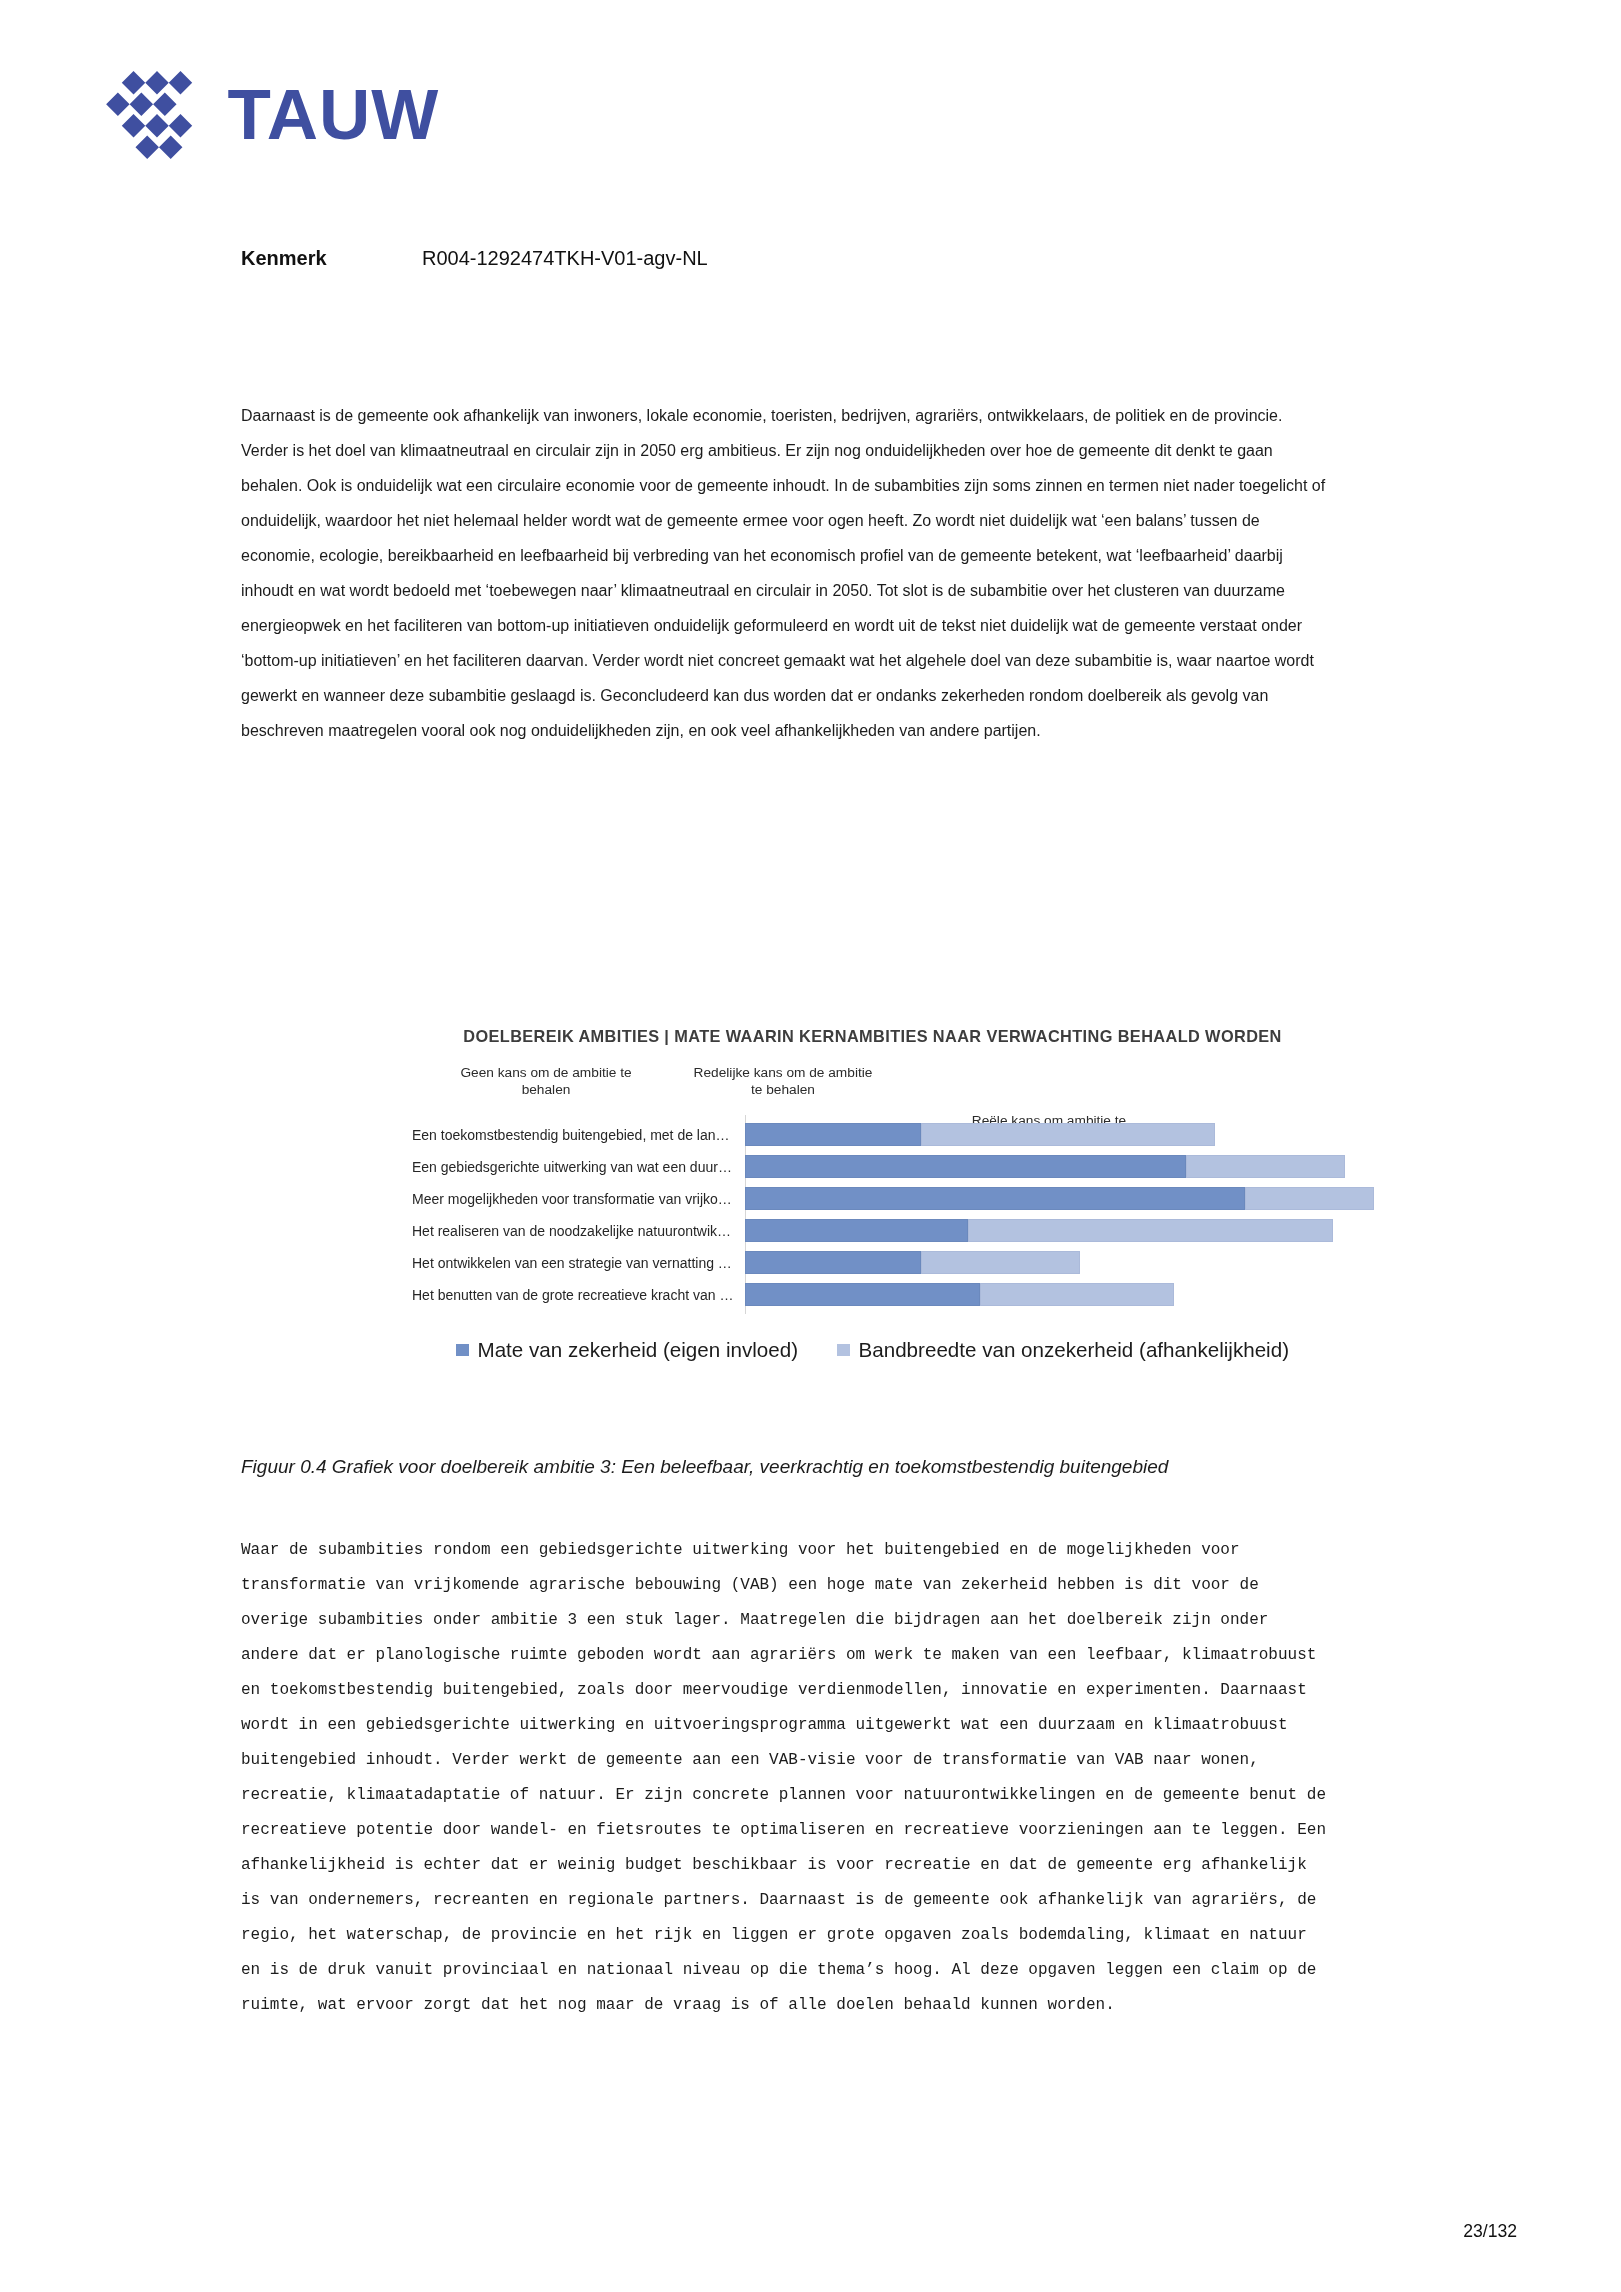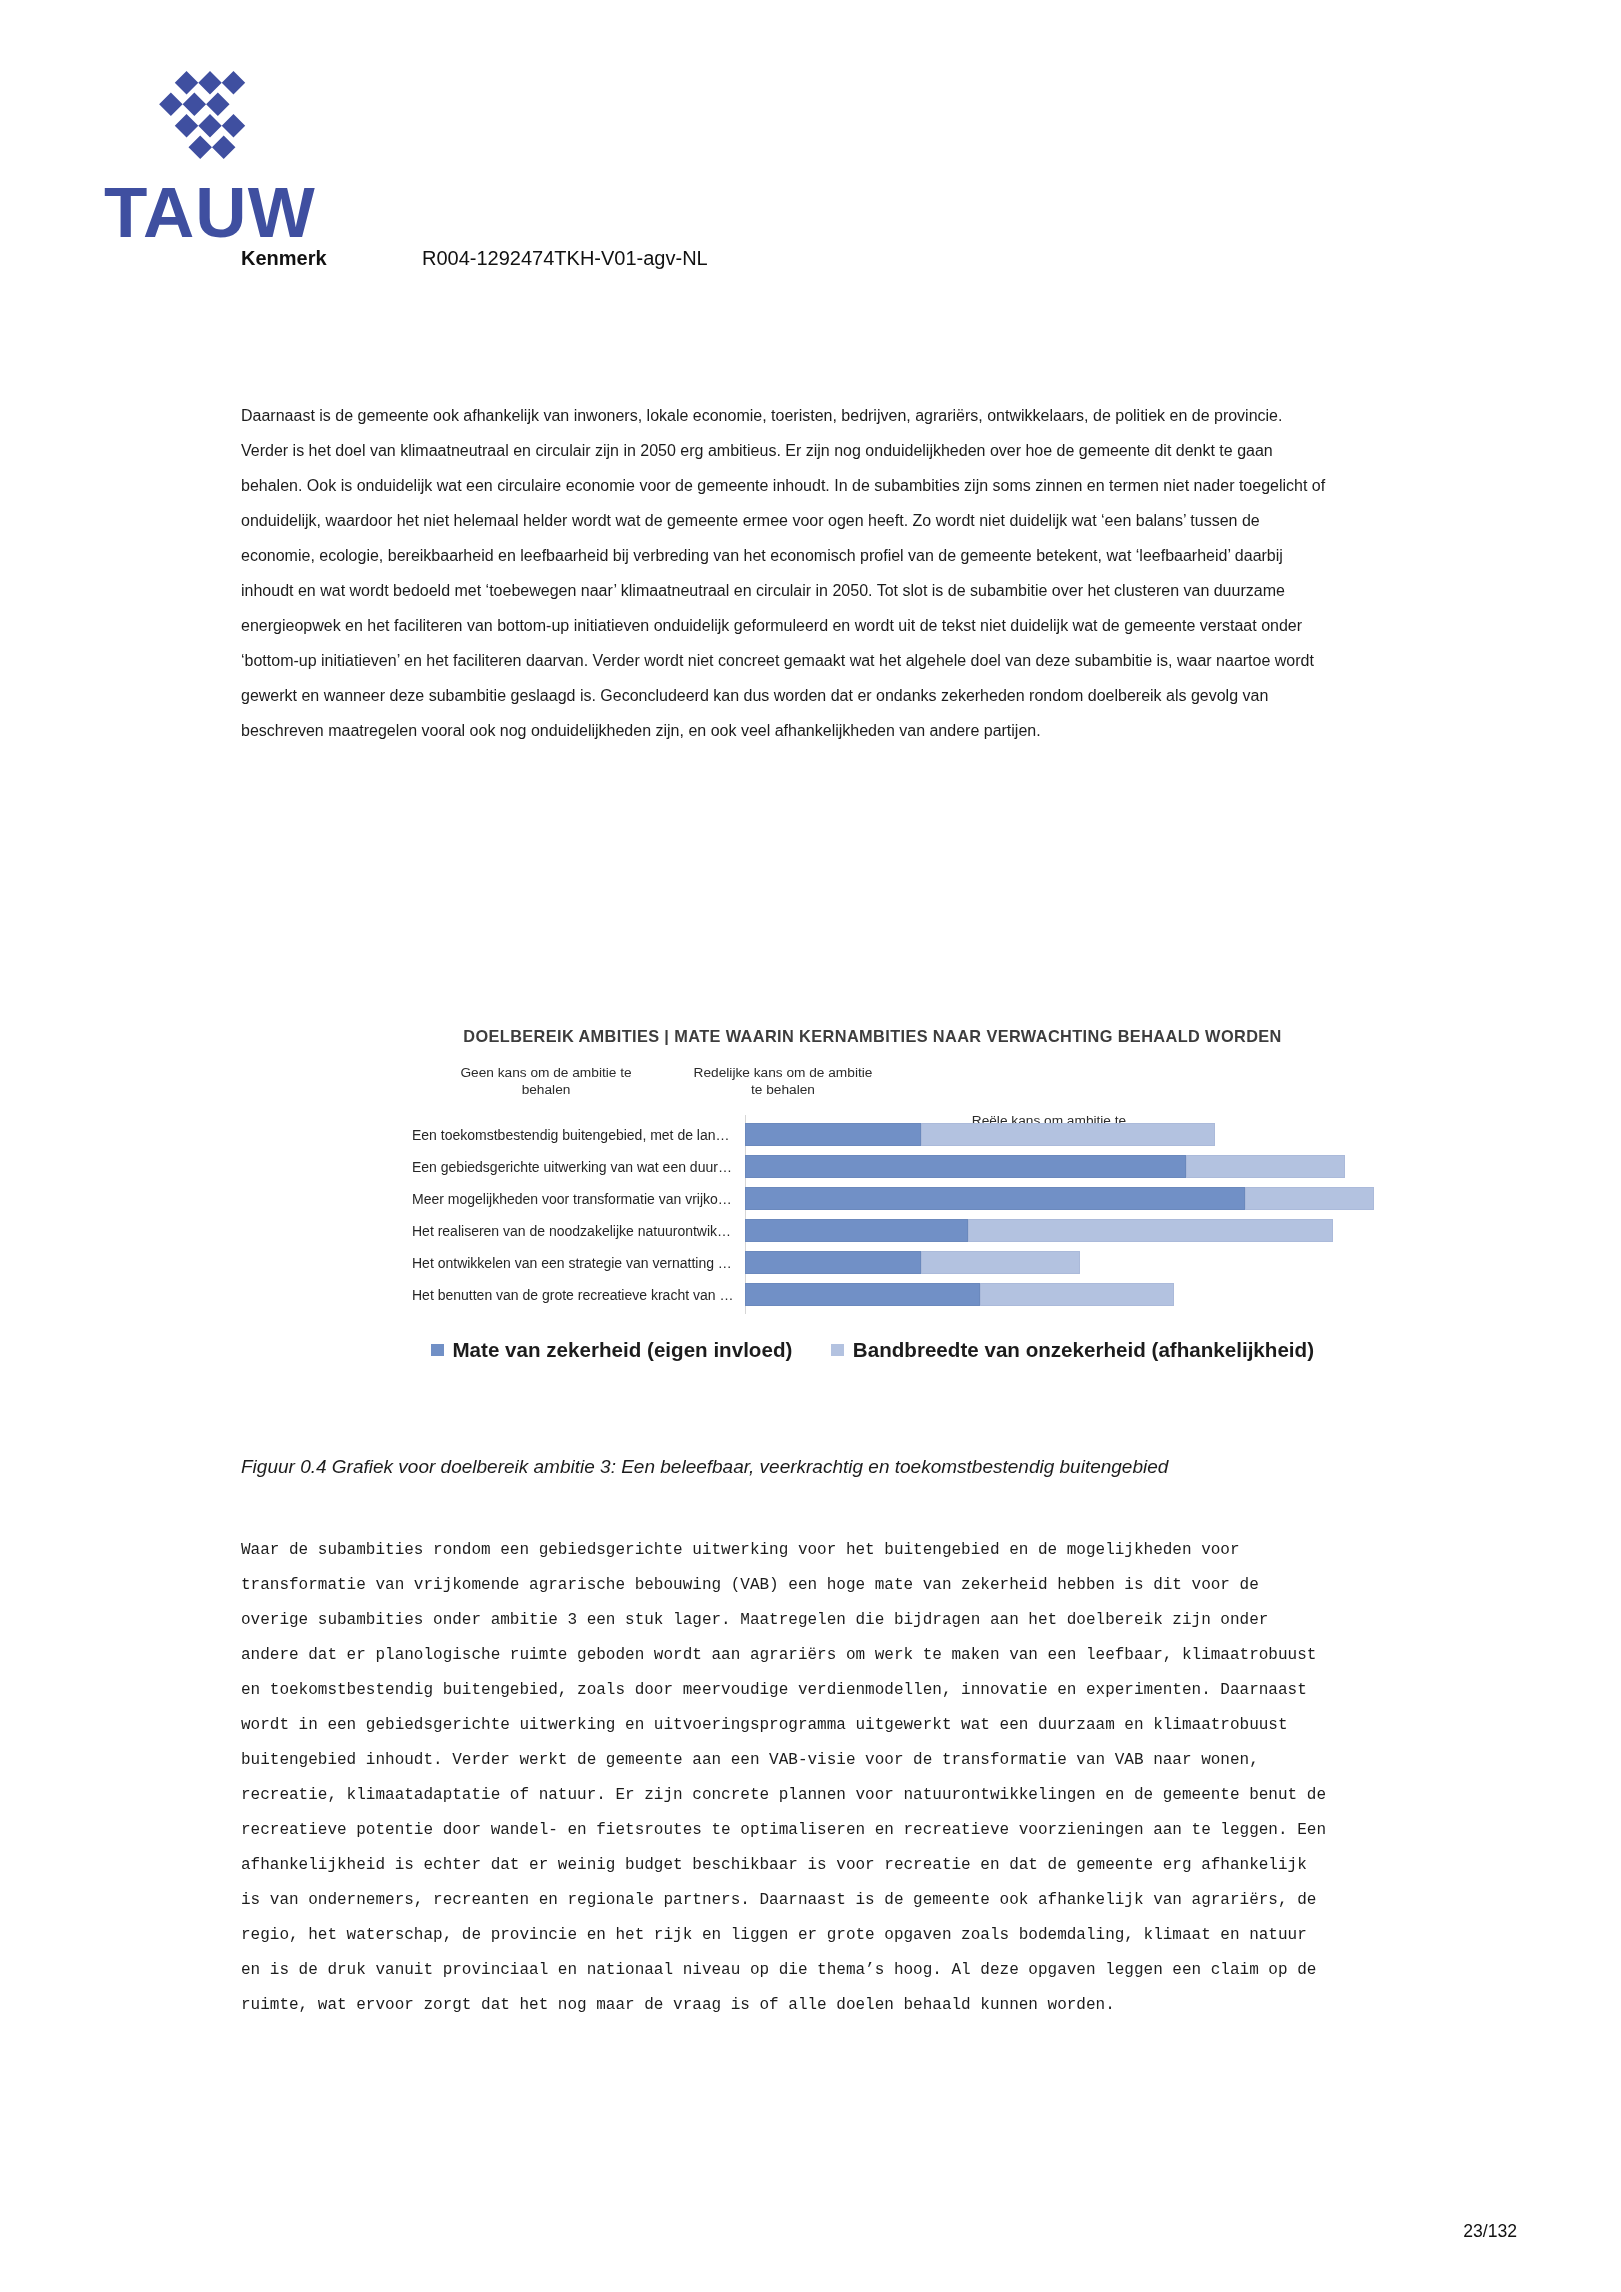--- a/index.html
+++ b/index.html
@@ -21,21 +21,20 @@
   }
 
   
   .logo-wrap{
     position:absolute;
     left:104px;
     top:69px;
     display:flex;
     align-items:center;
     gap:17.6px;
-    flex-direction:column;
   }
   .logo-mark{ display:block; }
   .logo-word{
     font-family:"Liberation Sans", sans-serif;
     font-weight:bold;
     font-size:71px;
     letter-spacing:1px;
     color:#3f4fa0;
     line-height:1;
   }
@@ -147,21 +146,20 @@
   }
   .seg.certainty{ left:0; background:#7190c6; border:1px solid #6b89bd; }
   .seg.band{ background:#b3c2e0; border:1px solid #abbada; }
 
   .legend{
     margin-top:27.4px;
     display:flex;
     justify-content:center;
     gap:39px;
     align-items:center;
-    font-weight:bold;
   }
   .legend-item{ display:flex; align-items:center; gap:8.8px; }
   .legend-swatch{ width:12.7px; height:12.7px; display:inline-block; }
   .legend-swatch.s1{ background:#7190c6; }
   .legend-swatch.s2{ background:#b3c2e0; }
   .legend-text{ font-size:20.6px; color:#1c1c1c; }
 
   
   .caption{
     position:absolute;

